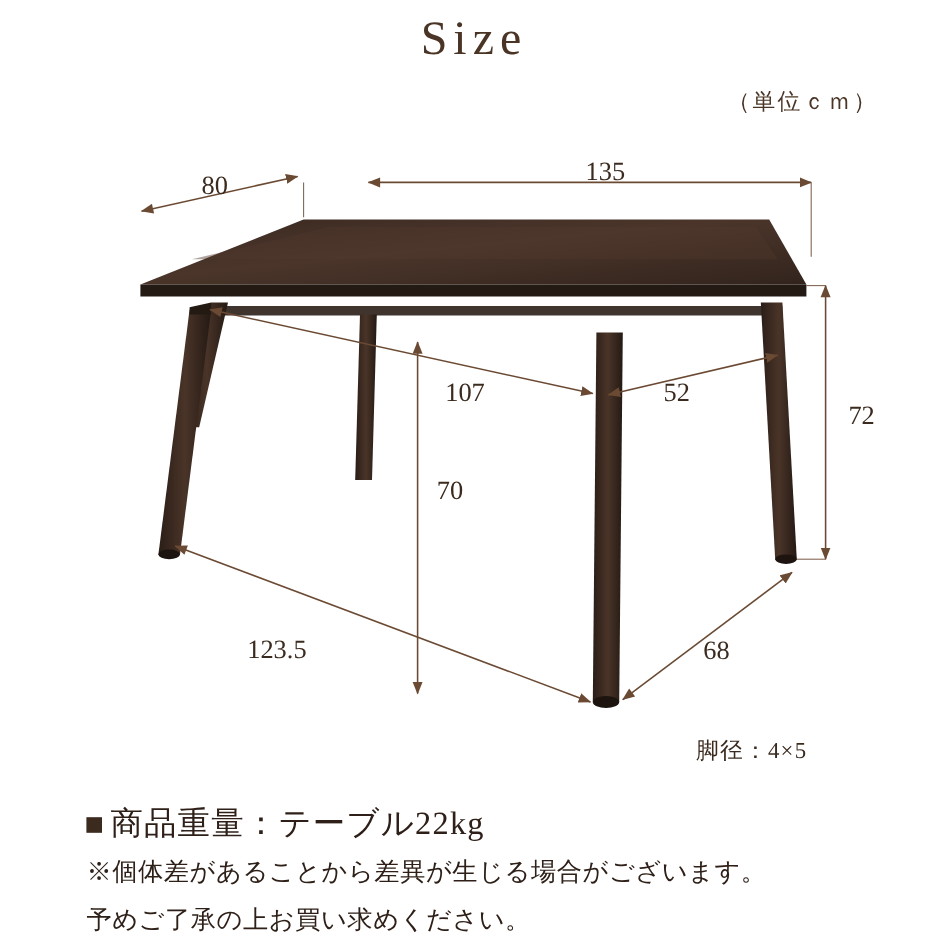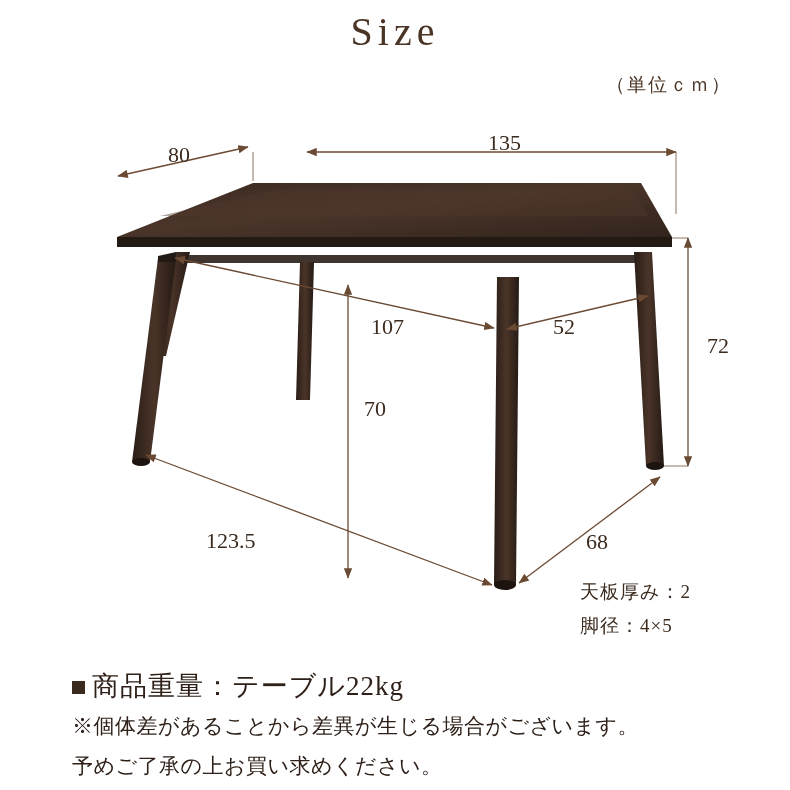--- a/index.html
+++ b/index.html
@@ -169,21 +169,20 @@
 
   <div class="dim-label" style="left:168px; top:142px;text-align:right;">80</div>
   <div class="dim-label" style="left:453px; top:130px;margin-left:35px;">135</div>
   <div class="dim-label" style="left:371px; top:314px;">107</div>
   <div class="dim-label" style="left:553px; top:314px;">52</div>
   <div class="dim-label" style="left:364px; top:396px;">70</div>
   <div class="dim-label" style="left:707px; top:333px;">72</div>
   <div class="dim-label" style="left:206px; top:528px;">123.5</div>
   <div class="dim-label" style="left:586px; top:529px;">68</div>
 
-  <div class="spec-line" style="left:580px; top:579px;">天板厚み：2</div>
   <div class="spec-line" style="left:580px; top:613px;">脚径：4×5</div>
 
   <div id="weight-line">
     <span class="bullet"></span><span>商品重量：テーブル22kg</span>
   </div>
   <div class="note" id="note2">予めご了承の上お買い求めください。</div>
   <div class="note" id="note1">※個体差があることから差異が生じる場合がございます。</div>
 
 </div>
 

